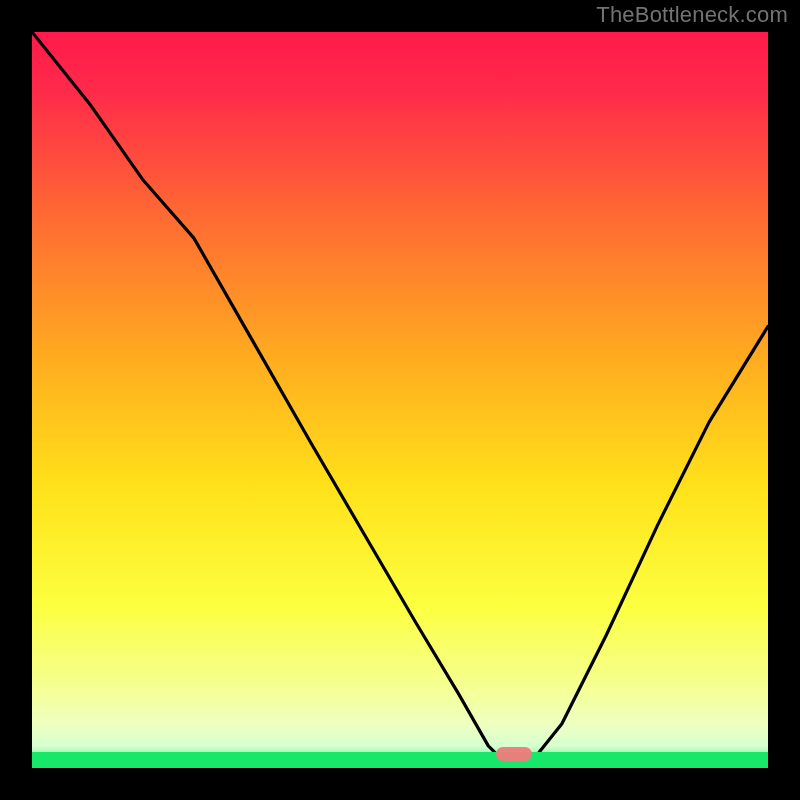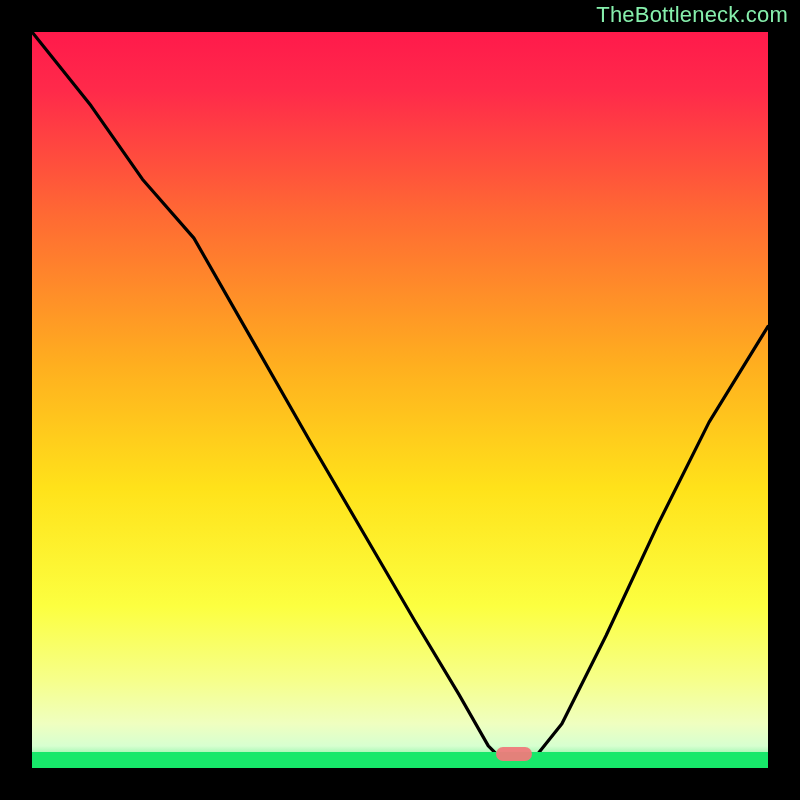--- a/index.html
+++ b/index.html
@@ -14,21 +14,21 @@
   .chart-wrap {
     position: relative;
     width: 800px;
     height: 800px;
     background: #000;
   }
   .watermark {
     position: absolute;
     top: 2px;
     right: 12px;
-    color: #86efac;
+    color: #737373;
     font-size: 22px;
     letter-spacing: 0.2px;
     font-weight: 400;
     user-select: none;
     text-align: center;
   }
   .plot-area {
     position: absolute;
     left: 32px;
     top: 32px;

